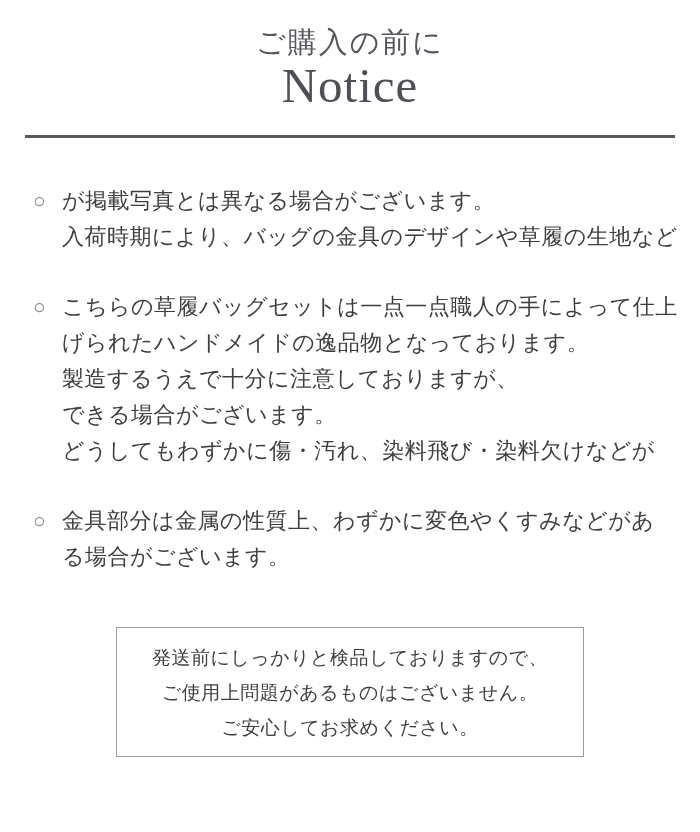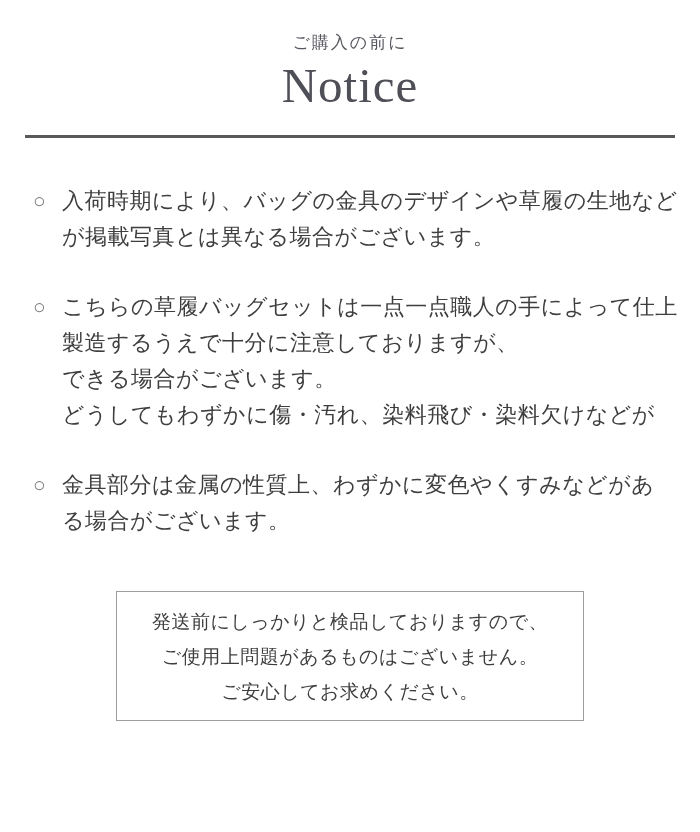--- a/index.html
+++ b/index.html
@@ -9,21 +9,21 @@
     width: 700px;
     height: 832px;
     background: #ffffff;
     overflow: hidden;
     font-family: "Liberation Sans", "DejaVu Sans", sans-serif;
     color: #3e3e3e;
   }
   .header { text-align: center; padding-top: 28px; }
   .subtitle {
     font-family: "Liberation Serif", "DejaVu Serif", serif;
-    font-size: 17px;
+    font-size: 29px;
     line-height: 29px;
     letter-spacing: 2px;
     color: #56565e;
   }
   .title {
     font-family: "Liberation Serif", "DejaVu Serif", serif;
     font-size: 49px;
     line-height: 58px;
     font-weight: 400;
     letter-spacing: 1px;
@@ -82,29 +82,30 @@
     <h1 class="title">Notice</h1>
   </header>
 
   <hr class="divider">
 
   <main class="notices">
 
     <div class="notice-item">
       <span class="bullet">○</span>
       <div class="notice-text">
+        <span class="ln">が掲載写真とは異なる場合がございます。</span>
         <span class="ln">入荷時期により、バッグの金具のデザインや草履の生地など</span>
-        <span class="ln">が掲載写真とは異なる場合がございます。</span>
       </div>
     </div>
 
     <div class="notice-item">
       <span class="bullet">○</span>
       <div class="notice-text">
         <span class="ln">こちらの草履バッグセットは一点一点職人の手によって仕上</span>
+        <span class="ln">げられたハンドメイドの逸品物となっております。</span>
         <span class="ln">製造するうえで十分に注意しておりますが、</span>
         <span class="ln">できる場合がございます。</span>
         <span class="ln">どうしてもわずかに傷・汚れ、染料飛び・染料欠けなどが</span>
       </div>
     </div>
 
     <div class="notice-item">
       <span class="bullet">○</span>
       <div class="notice-text">
         <span class="ln">金具部分は金属の性質上、わずかに変色やくすみなどがあ</span>

